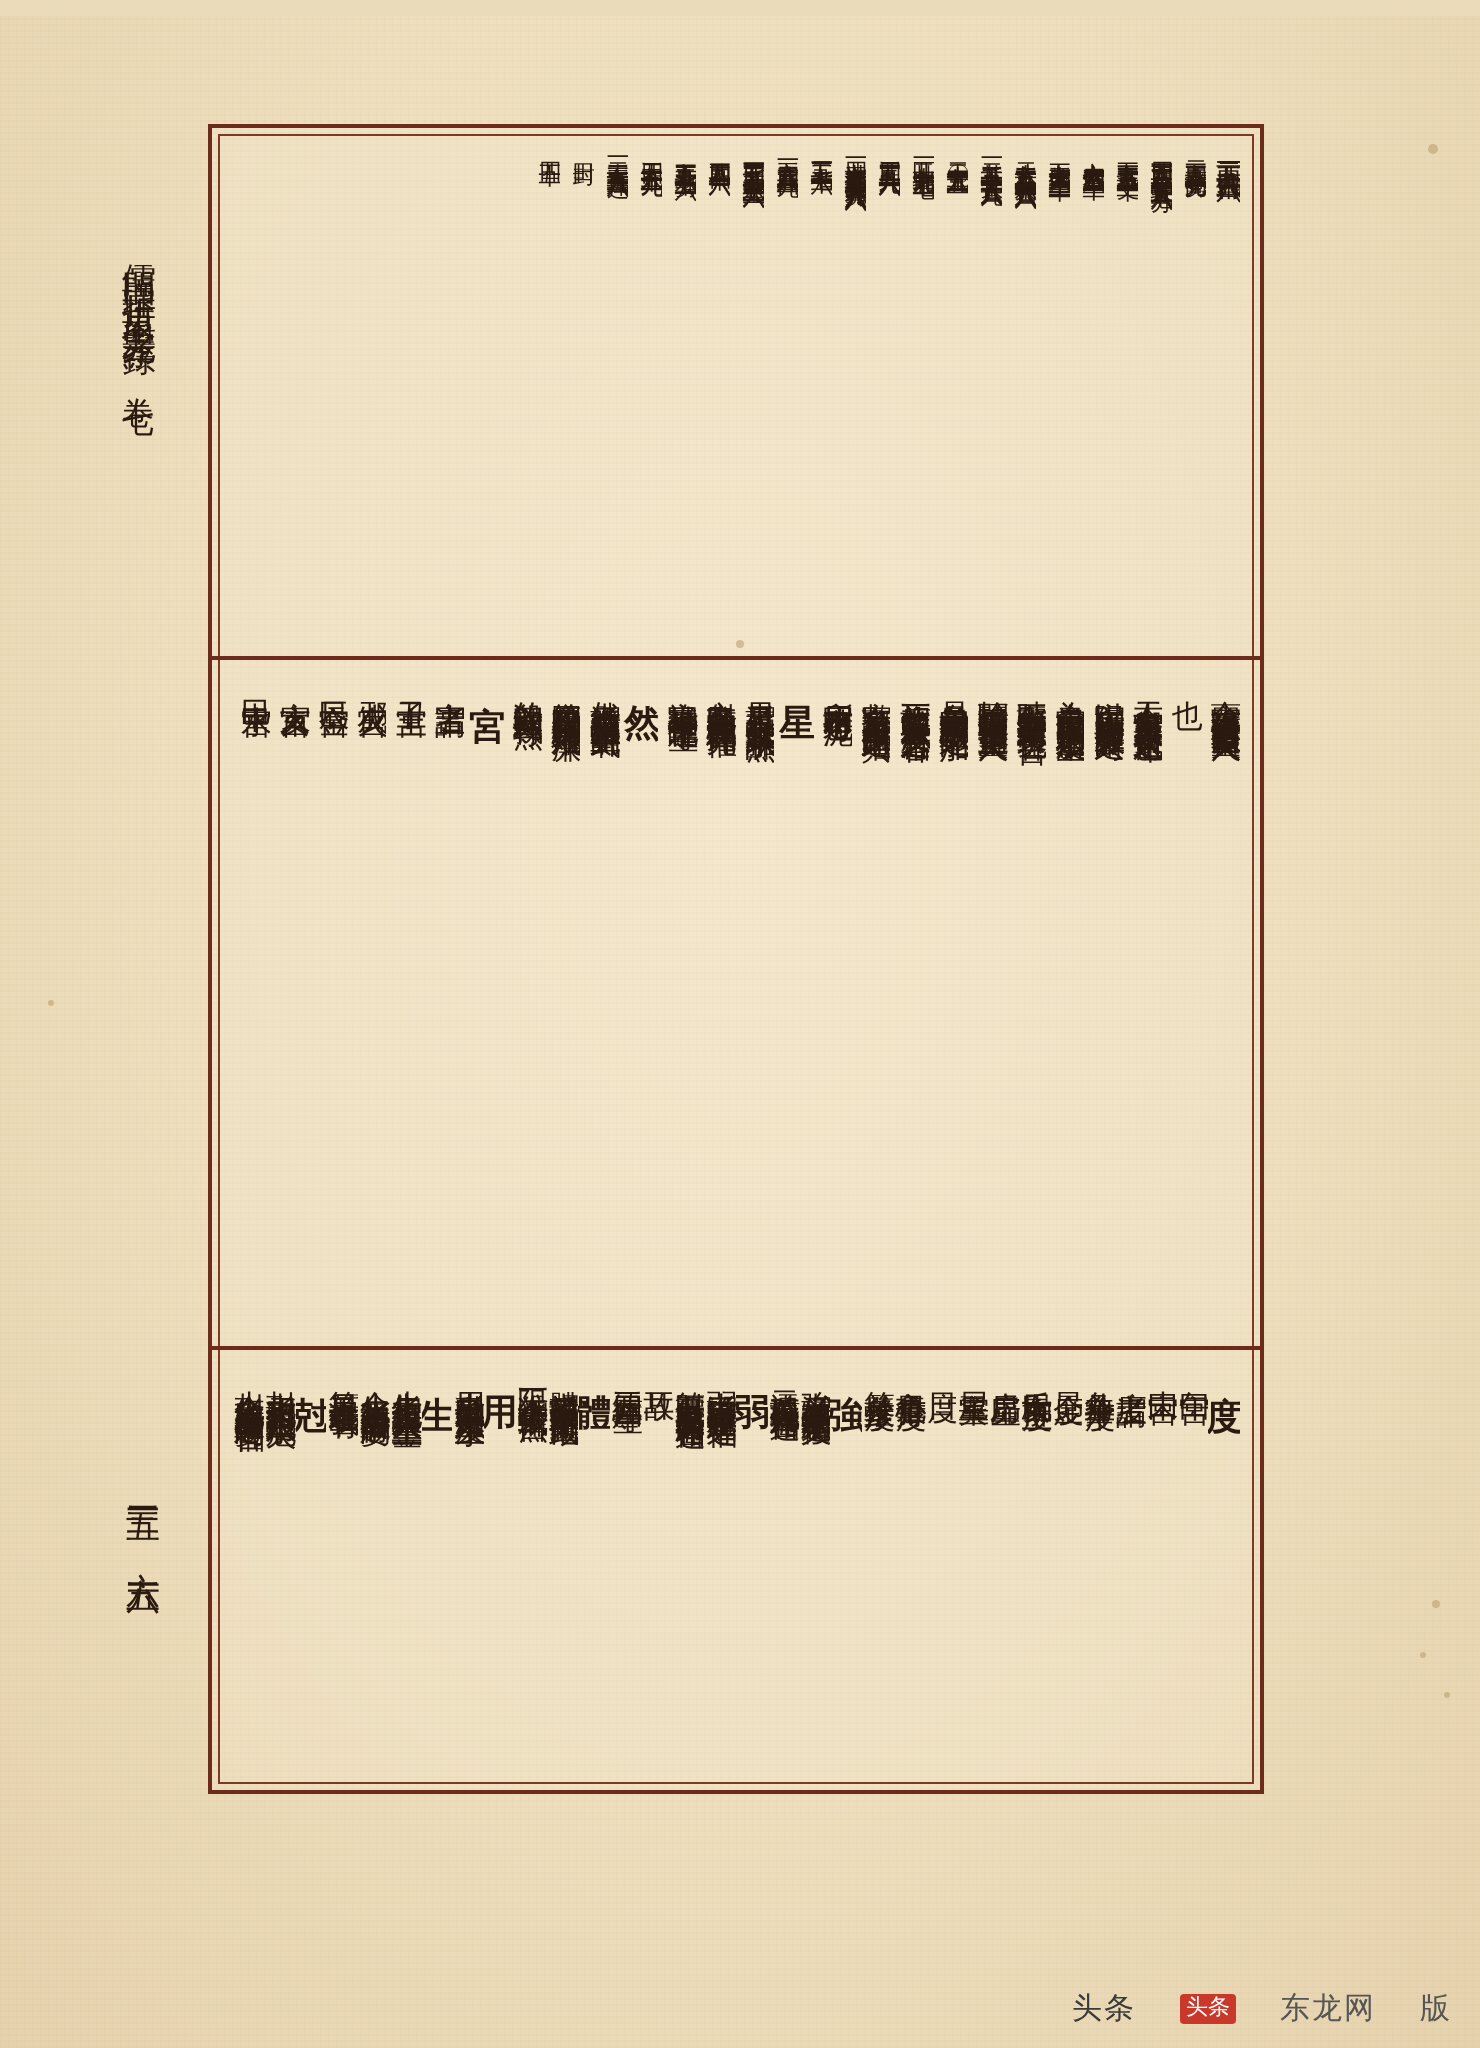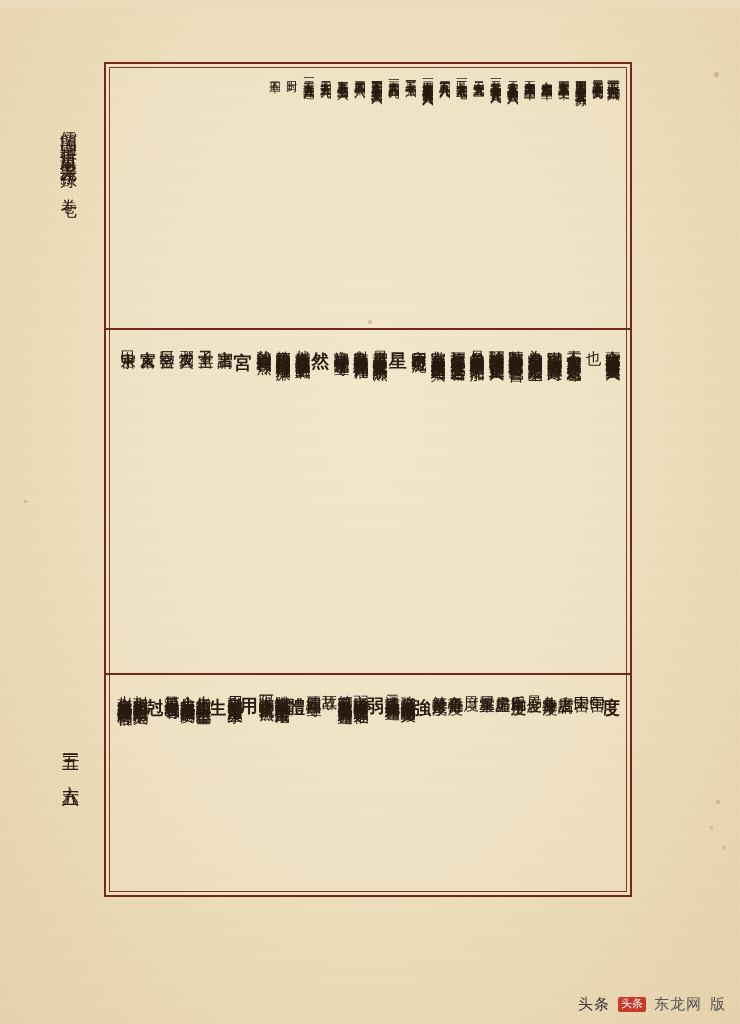--- a/index.html
+++ b/index.html
@@ -152,21 +152,21 @@
     border-radius: 50%;
     opacity: 0.55;
   }
   
   .watermark {
     position: absolute;
     right: 14px;
     bottom: 10px;
     display: flex;
     align-items: center;
-    gap: 8px;
+    gap: 22px;
     font-family: "DejaVu Sans", sans-serif;
     font-size: 15px;
     color: #4a4a4a;
   }
   .wm-badge {
     display: inline-block;
     background: #c8392b;
     color: #fff;
     font-size: 11px;
     padding: 1px 3px;

